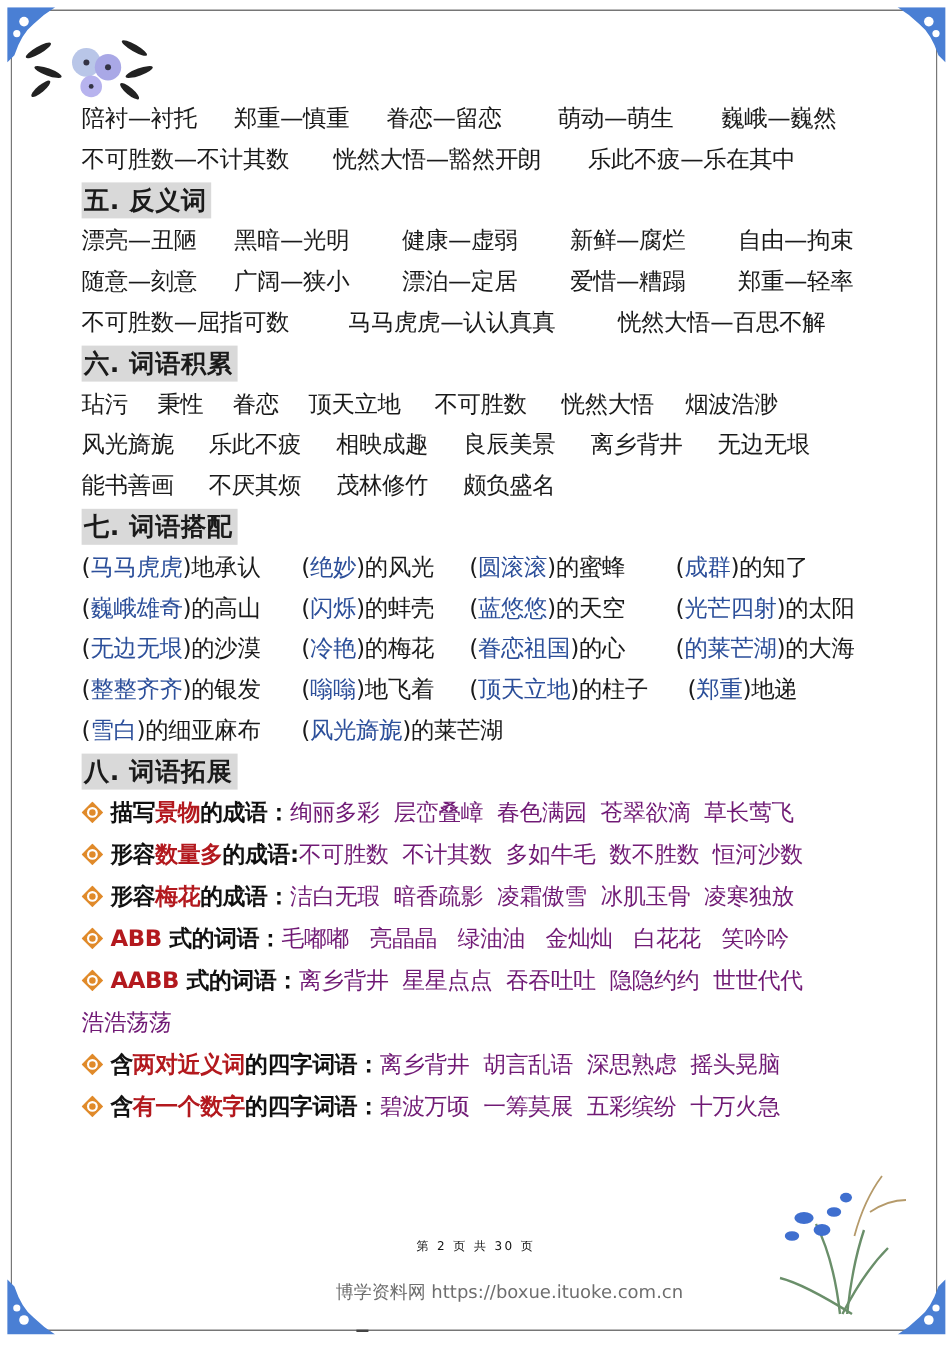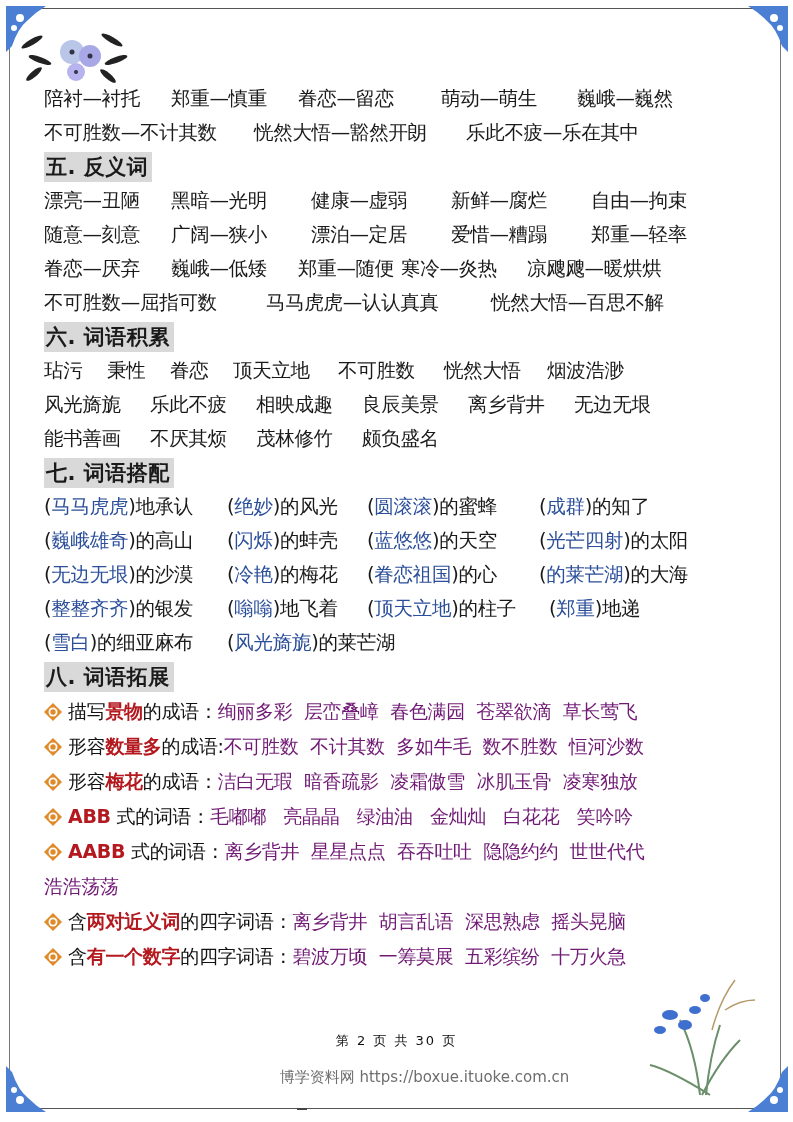--- a/index.html
+++ b/index.html
@@ -11,39 +11,39 @@
   }
   .frame-top { position: absolute; left: 10px; top: 8px; width: 772px; height: 1px; background: #555; }
   .frame-left { position: absolute; left: 9px; top: 8px; width: 1px; height: 1100px; background: #777; }
   .frame-right { position: absolute; left: 780px; top: 8px; width: 1px; height: 1100px; background: #777; }
   .frame-bottom { position: absolute; left: 10px; top: 1108px; width: 772px; height: 1px; background: #555; }
   .corner { position: absolute; width: 46px; height: 46px; }
   .corner svg { width: 100%; height: 100%; display: block; }
   .deco-flowers { position: absolute; left: 12px; top: 12px; width: 125px; height: 75px; }
   .deco-orchid { position: absolute; left: 640px; top: 970px; width: 130px; height: 130px; }
 
-  .content { position: absolute; left: 44px; top: 82px; width: 700px; }
+  .content { position: absolute; left: 68px; top: 82px; width: 700px; }
   .row { font-size: 19.5px; line-height: 34px; height: 34px; white-space: nowrap; letter-spacing: -0.3px; }
   .row span.item { display: inline-block; }
   .heading {
     display: inline-block; font-size: 21px; font-weight: bold;
     background: #d9d9d9; padding: 0 4px 0 2px; line-height: 30px; margin: 2px 0;
     letter-spacing: 0.5px;
   }
   .heading-wrap { height: 34px; }
   .blue { color: #2c4f9a; }
 
   .ext-row { font-size: 19px; line-height: 35px; height: 35px; white-space: nowrap; letter-spacing: -0.3px; }
   .bullet { display: inline-block; width: 18px; height: 18px; vertical-align: -3px; margin-right: 6px; }
   .bullet svg { width: 100%; height: 100%; display: block; }
-  .lab { font-weight: normal; color: #111; }
+  .lab { font-weight: bold; color: #111; }
   .red { color: #b3191e; font-weight: bold; }
   .words { color: #701a75; }
 
-  .pager { position: absolute; left: 0; width: 793px; top: 1032px; text-align: center; font-size: 13px; color: #111; letter-spacing: 2px; }
+  .pager { position: absolute; left: 0; width: 793px; top: 1032px; text-align: center; font-size: 10px; color: #111; letter-spacing: 2px; }
   .watermark { position: absolute; left: 0; width: 793px; top: 1068px; text-align: center; font-size: 15px; color: #6e6e6e; margin-left: 28px; }
   .small-dash { position: absolute; left: 297px; top: 1108px; width: 10px; height: 2px; background: #444; }
 </style>
 </head>
 <body>
 
 <div class="frame-top"></div>
 <div class="frame-left"></div>
 <div class="frame-right"></div>
 <div class="frame-bottom"></div>
@@ -128,23 +128,20 @@
   </div>
 
   <div class="heading-wrap"><span class="heading">五. 反义词</span></div>
   <div class="row">
     <span class="item" style="width:127px">漂亮—丑陋</span><span class="item" style="width:140px">黑暗—光明</span><span class="item" style="width:140px">健康—虚弱</span><span class="item" style="width:140px">新鲜—腐烂</span><span class="item">自由—拘束</span>
   </div>
   <div class="row">
     <span class="item" style="width:127px">随意—刻意</span><span class="item" style="width:140px">广阔—狭小</span><span class="item" style="width:140px">漂泊—定居</span><span class="item" style="width:140px">爱惜—糟蹋</span><span class="item">郑重—轻率</span>
   </div>
   <div class="row">
-    <span class="item" style="width:127px">眷恋—厌弃</span><span class="item" style="width:127px">巍峨—低矮</span><span class="item" style="width:103px">郑重—随便</span><span class="item" style="width:126px">寒冷—炎热</span><span class="item">凉飕飕—暖烘烘</span>
-  </div>
-  <div class="row">
     <span class="item" style="width:222px">不可胜数—屈指可数</span><span class="item" style="width:225px">马马虎虎—认认真真</span><span class="item">恍然大悟—百思不解</span>
   </div>
 
   <div class="heading-wrap"><span class="heading">六. 词语积累</span></div>
   <div class="row">
     <span class="item" style="width:63px">玷污</span><span class="item" style="width:63px">秉性</span><span class="item" style="width:63px">眷恋</span><span class="item" style="width:105px">顶天立地</span><span class="item" style="width:106px">不可胜数</span><span class="item" style="width:103px">恍然大悟</span><span class="item">烟波浩渺</span>
   </div>
   <div class="row">
     <span class="item" style="width:106px">风光旖旎</span><span class="item" style="width:106px">乐此不疲</span><span class="item" style="width:106px">相映成趣</span><span class="item" style="width:106px">良辰美景</span><span class="item" style="width:106px">离乡背井</span><span class="item">无边无垠</span>
   </div>

